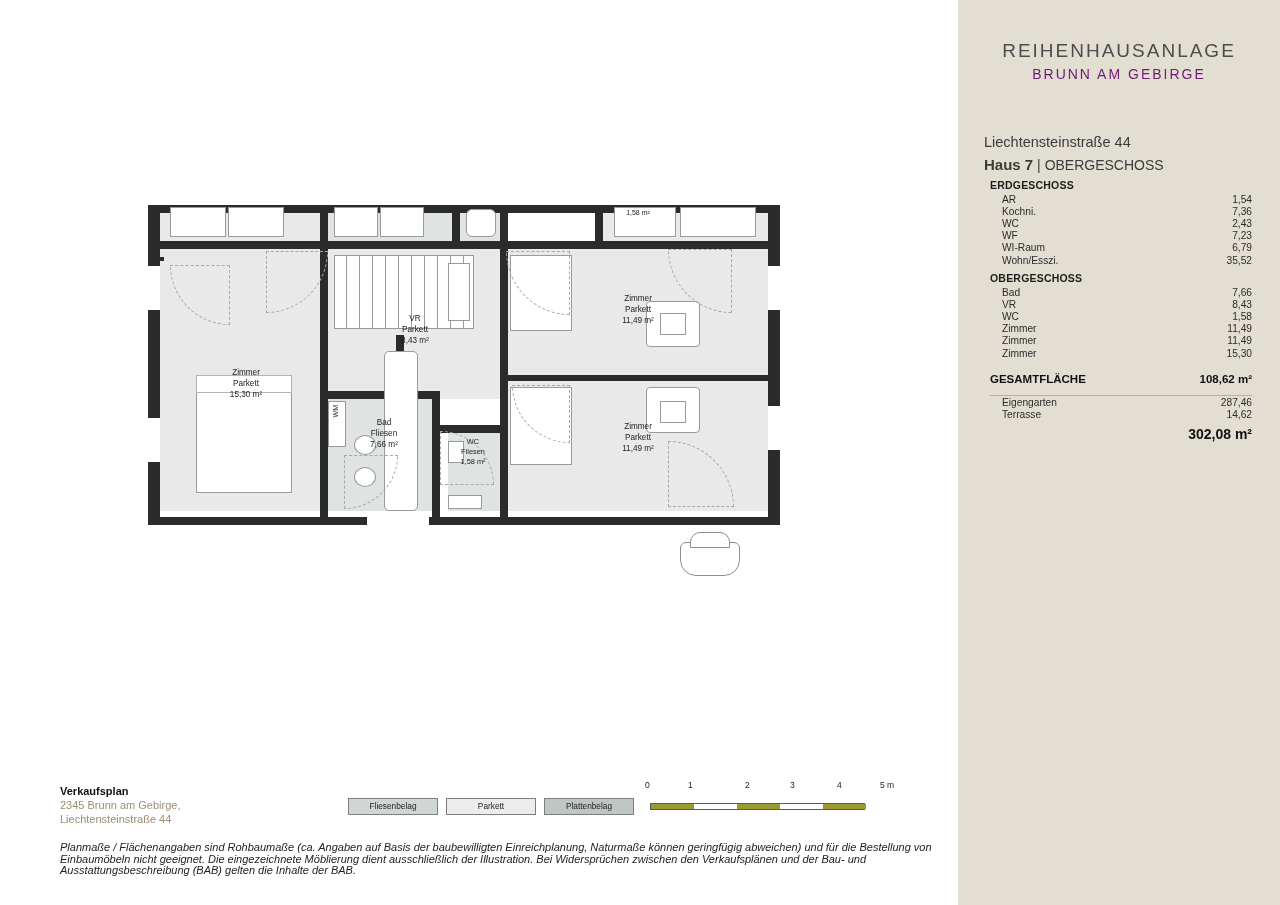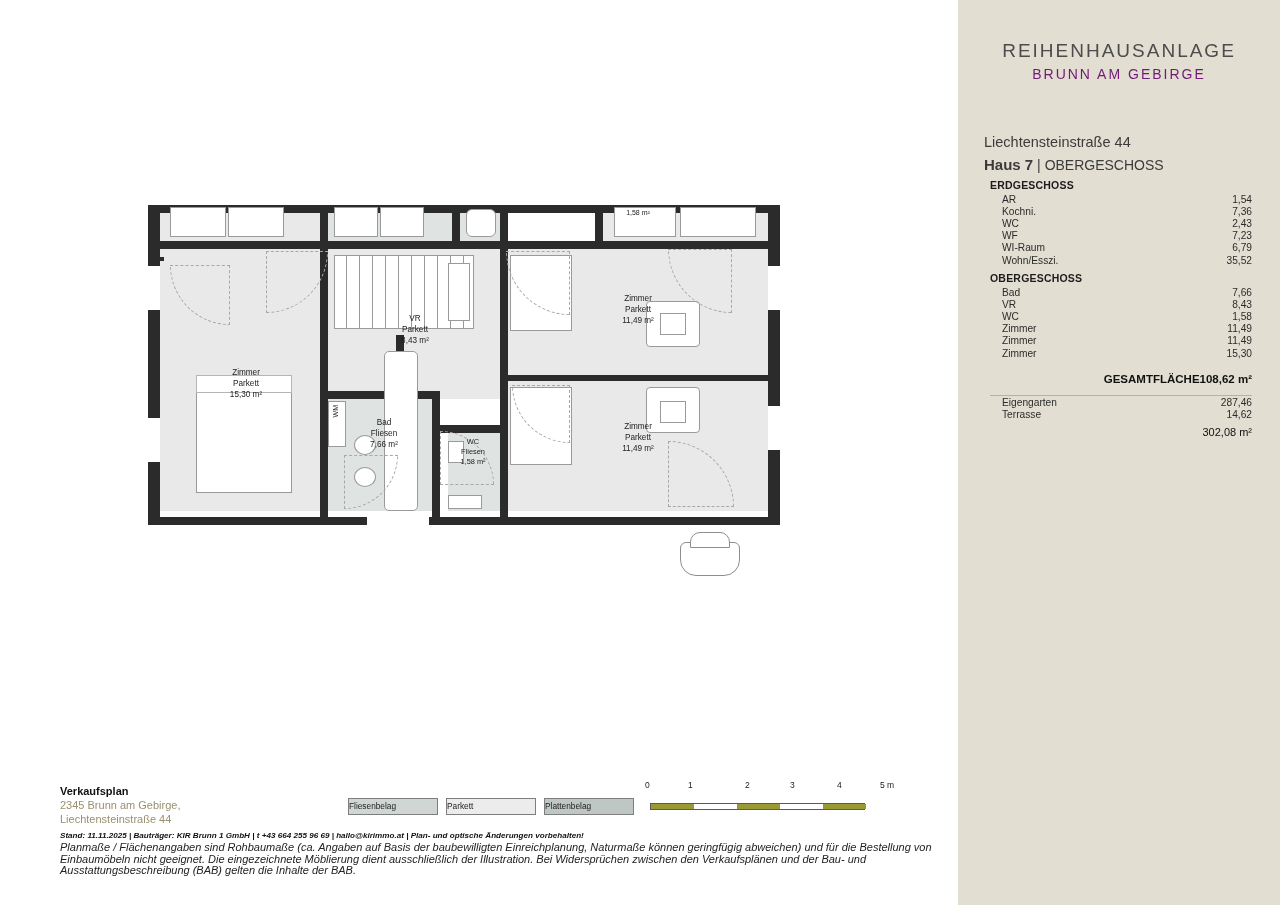--- a/index.html
+++ b/index.html
@@ -43,32 +43,32 @@
     font-size:10.5px; font-weight:bold; color:#1c1c1c;
     padding:6px 6px 2px 6px; letter-spacing:.2px;
   }
   .row {
     display:flex; justify-content:space-between;
     font-size:10.2px; color:#2b2b2b;
     padding:0.6px 6px 0.6px 18px;
   }
   .row .v { font-variant-numeric:tabular-nums; }
   .total-row {
-    display:flex; justify-content:flex-end;
+    display:flex; justify-content:space-between;
     font-size:11.5px; font-weight:bold; color:#111;
     padding:14px 6px 4px 6px;
   }
   .hr { border-top:1px solid #b9b2a2; margin:6px 6px 0 6px; }
   .sub-head {
     font-size:11.5px; font-weight:bold; color:#111;
     padding:7px 6px 3px 6px;
   }
   .sum-row {
     display:flex; justify-content:flex-end;
-    font-size:11px; font-weight:normal; color:#111;
+    font-size:14px; font-weight:bold; color:#111;
     padding:5px 6px 0 6px;
   }
 
   
   .planwrap { position:absolute; left:0; top:0; width:958px; height:905px; background:#fff; }
 
   .fp {
     position:absolute; left:148px; top:205px; width:632px; height:320px;
   }
   .wall { position:absolute; background:#2b2b2b; }
@@ -83,21 +83,21 @@
   }
   .vlbl {
     position:absolute; font-size:7px; color:#1d1d1d;
     writing-mode:vertical-rl; transform:rotate(180deg);
   }
 
   
   .legend { position:absolute; left:348px; top:798px; display:flex; gap:8px; }
   .legend-item {
     width:90px; height:17px; border:1px solid #7e7e7e;
-    font-size:8.3px; color:#1d1d1d; text-align:left; line-height:15px;
+    font-size:8.3px; color:#1d1d1d; text-align:center; line-height:15px;
   }
   .legend-item.g1 { background:#cfd6d3; }
   .legend-item.g2 { background:#ececec; }
   .legend-item.g3 { background:#bfc7c4; }
 
   
   .scale { position:absolute; left:640px; top:792px; width:268px; height:26px; }
   .scale .bar { position:absolute; top:11px; left:10px; width:215px; height:7px; border:1px solid #5a5a5a; }
   .scale .seg { position:absolute; top:0; height:100%; background:#9a9a35; }
   .scale .tick { position:absolute; font-size:8.5px; color:#222; top:-12px; }
@@ -252,21 +252,20 @@
       <div class="tick" style="left:150px;">3</div>
       <div class="tick" style="left:197px;">4</div>
       <div class="tick" style="left:240px;">5 m</div>
     </div>
 
     <div class="vk-title">Verkaufsplan</div>
     <div class="vk-addr">
       <div>2345 Brunn am Gebirge,</div>
       <div>Liechtensteinstraße 44</div>
     </div>
-    <div class="stand">Stand: 11.11.2025 | Bauträger: KIR Brunn 1 GmbH | t +43 664 255 96 69 | hallo@kirimmo.at  | Plan- und optische Änderungen vorbehalten!</div>
     <div class="disc">Planmaße / Flächenangaben sind Rohbaumaße (ca. Angaben auf Basis der baubewilligten Einreichplanung, Naturmaße können geringfügig abweichen) und für die Bestellung von Einbaumöbeln nicht geeignet. Die eingezeichnete Möblierung dient ausschließlich der Illustration. Bei Widersprüchen zwischen den Verkaufsplänen und der Bau- und Ausstattungsbeschreibung (BAB) gelten die Inhalte der BAB.</div>
   </div>
 
   <div class="sidebar">
 
     <div class="brand-block">
       <div class="brand-title">REIHENHAUSANLAGE</div>
       <div class="brand-sub">BRUNN AM GEBIRGE</div>
     </div>
 

